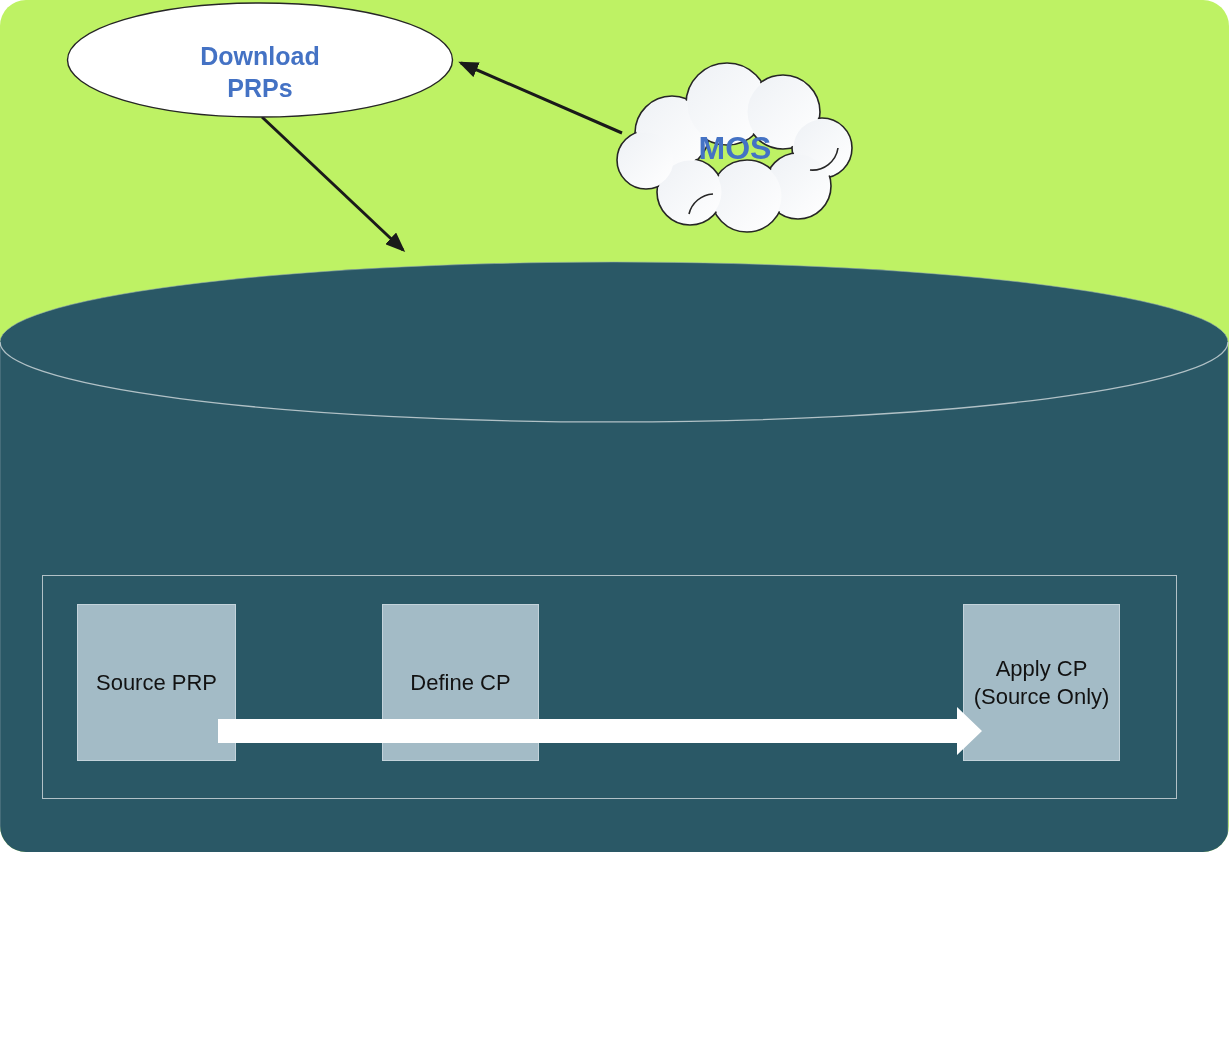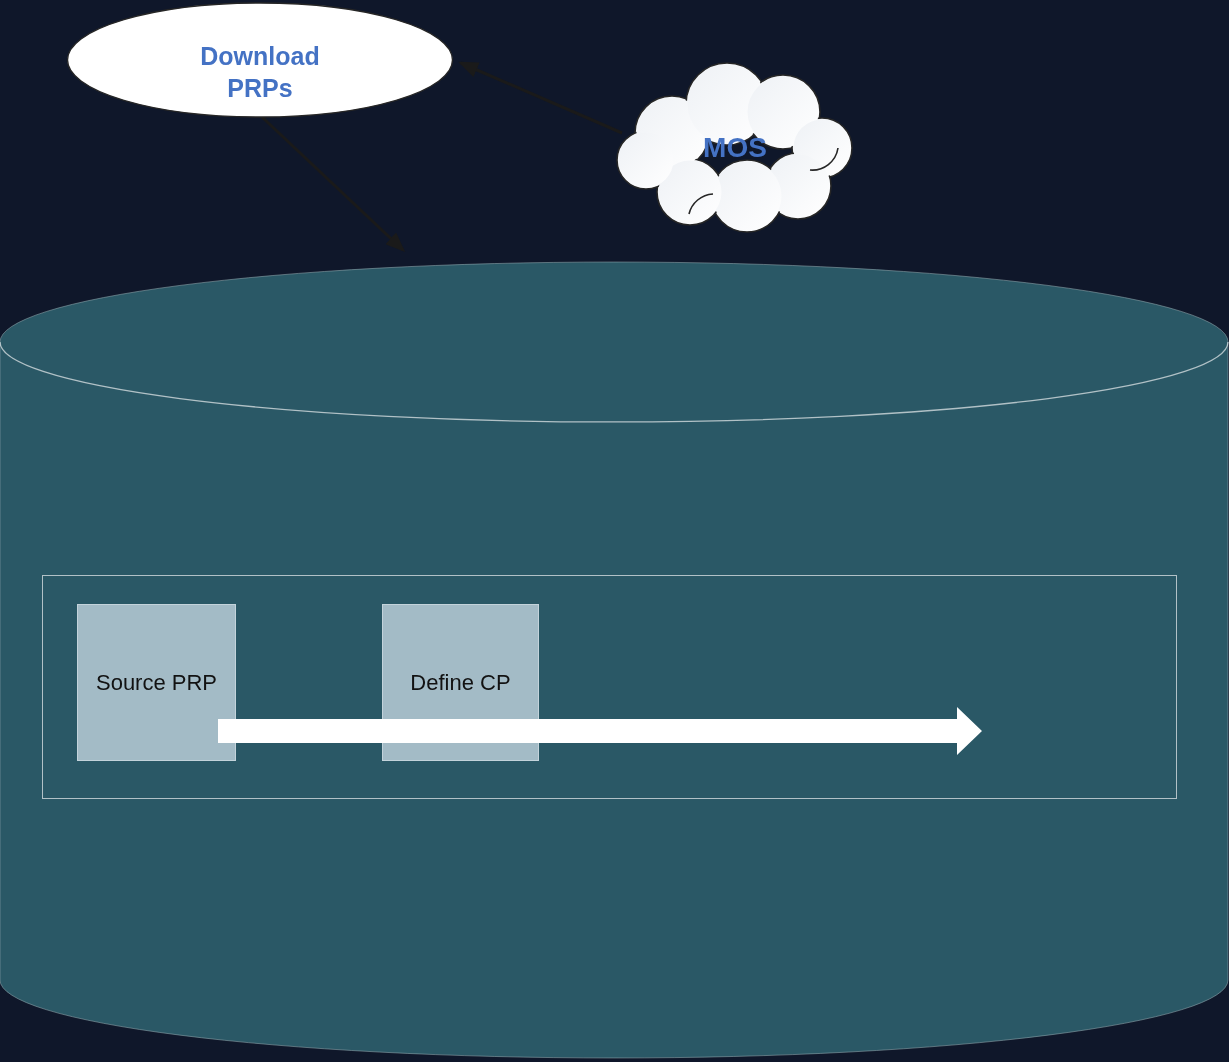--- a/index.html
+++ b/index.html
@@ -4,23 +4,24 @@
 <style>
   html, body {
     margin: 0;
     padding: 0;
     background: #ffffff;
     font-family: "Liberation Sans", sans-serif;
   }
   #stage {
     position: relative;
     width: 1229px;
-    height: 1062px;
-    background: #0f172a;
+    height: 852px;
+    background: #bef264;
     overflow: hidden;
+    border-radius: 26px;
   }
   #scene-layer, #flow-arrow-layer {
     position: absolute;
     left: 0; top: 0;
   }
   #scene-layer { z-index: 0; }
 
   .node-label {
     position: absolute;
     text-align: center;
@@ -28,21 +29,21 @@
     font-weight: bold;
     color: #4472C4;
     z-index: 3;
   }
   #download-label {
     left: 110px; top: 40px; width: 300px;
     font-size: 25px; line-height: 32px;
   }
   #mos-label {
     left: 635px; top: 131px; width: 200px;
-    font-size: 28px; line-height: 34px;
+    font-size: 32px; line-height: 34px;
   }
 
   #process-panel {
     position: absolute;
     left: 42px; top: 575px;
     width: 1133px; height: 222px;
     border: 1.5px solid rgba(193, 205, 209, 0.9);
     z-index: 1;
   }
 
@@ -126,18 +127,20 @@
 
   <div class="node-label" id="mos-label">MOS</div>
 
   <div id="process-panel"></div>
 
   <div class="step-box" id="step-box-1">Source PRP</div>
 
   <div class="step-box" id="step-box-2">Define CP</div>
 
 
+  <div class="step-box" id="step-box-4">Apply CP
+(Source Only)</div>
 
   <svg id="flow-arrow-layer" width="1229" height="1062" viewBox="0 0 1229 1062" style="pointer-events:none">
     <polygon points="218,719 957,719 957,707 982,731 957,755 957,743 218,743" fill="#ffffff"></polygon>
   </svg>
 
 </div>
 
 </body></html>

